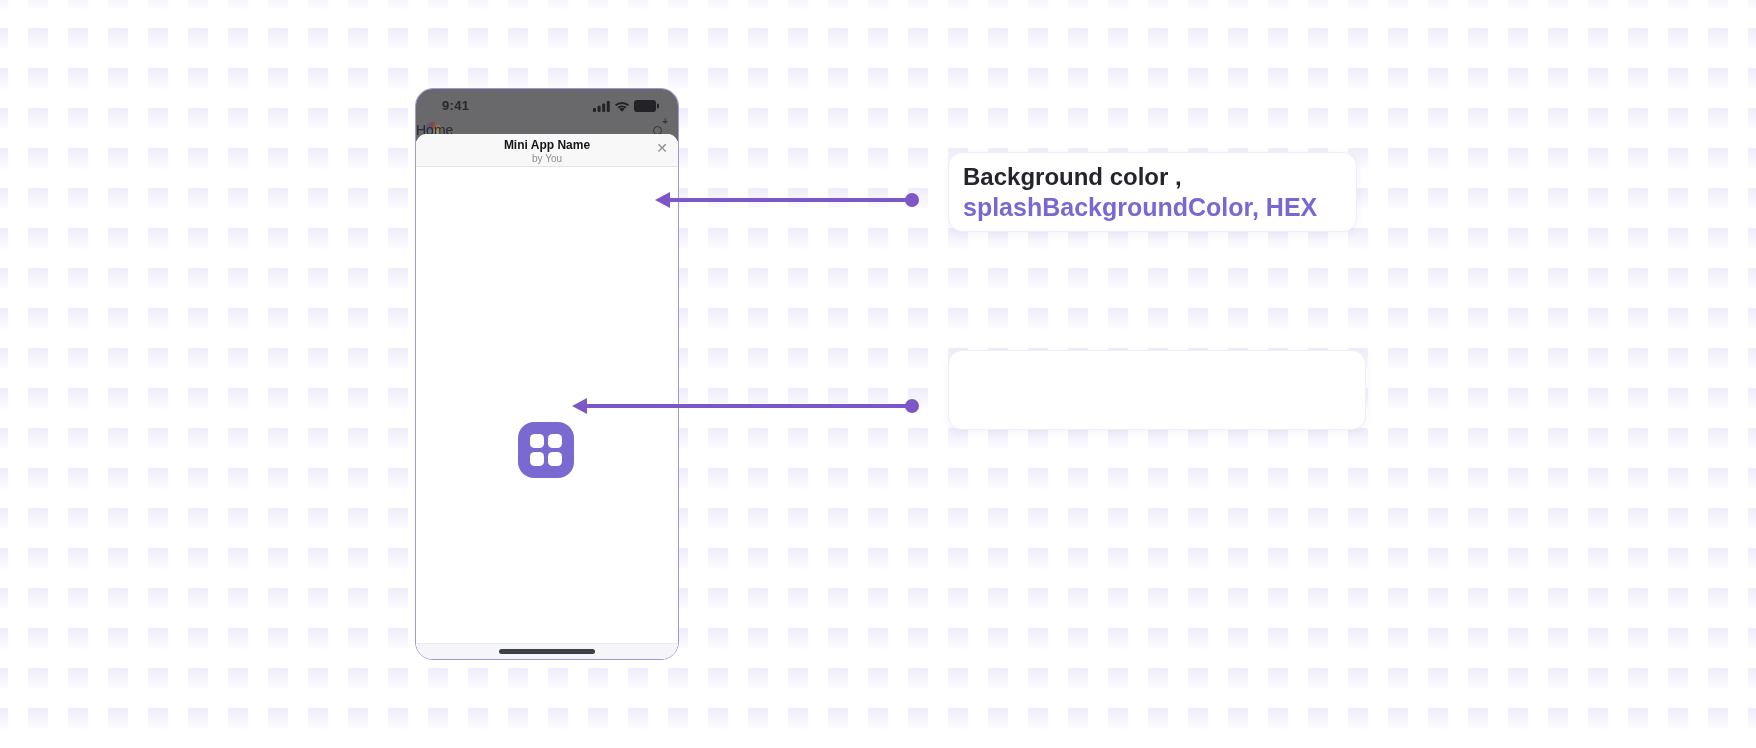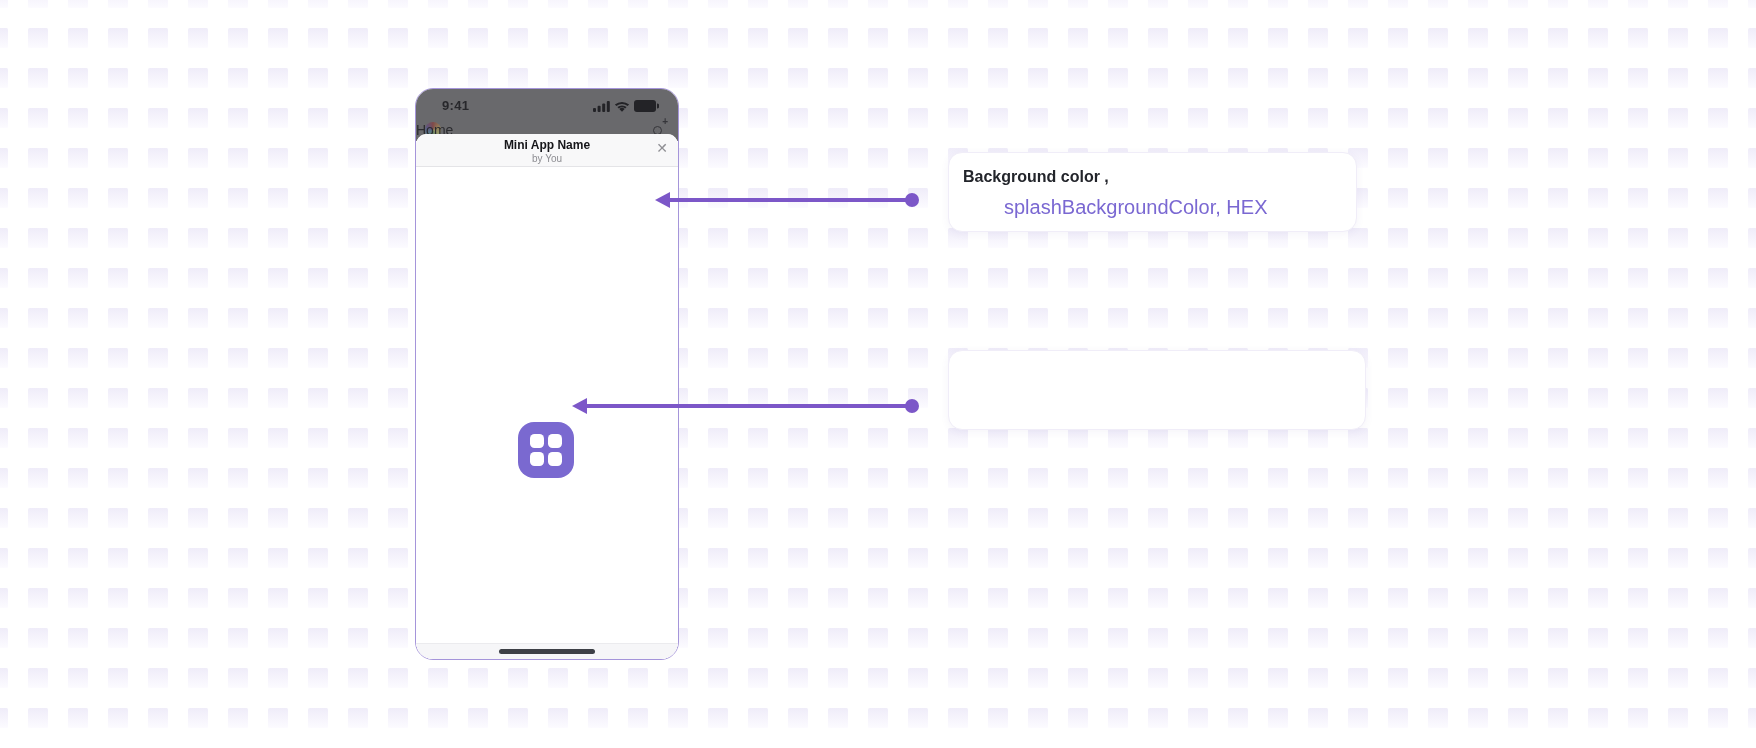--- a/index.html
+++ b/index.html
@@ -43,22 +43,22 @@
 
   
   .c-line{position:absolute;height:3.6px;border-radius:2px;background:var(--accent-purple,#7c57c8);}
   .c-head{position:absolute;width:0;height:0;border-top:8px solid transparent;border-bottom:8px solid transparent;
         border-right:15px solid var(--accent-purple,#7c57c8);}
   .c-dot{position:absolute;width:14px;height:14px;border-radius:50%;background:var(--accent-purple,#7c57c8);}
 
   
   .callout{position:absolute;box-sizing:border-box;background:#ffffff;border:1px solid #f0edf8;border-radius:14px;
         box-shadow:0 2px 8px rgba(90,70,160,.06);padding:8px 14px;}
-  .callout .line1{font-size:16px;font-weight:bold;color:#23252b;line-height:31px;white-space:nowrap;}
-  .callout .line2{font-size:20px;font-weight:normal;color:var(--param-text-purple,#7a68d2);line-height:31px;white-space:nowrap;margin-left:41px;}
+  .callout .line1{font-size:24px;font-weight:bold;color:#23252b;line-height:31px;white-space:nowrap;}
+  .callout .line2{font-size:25px;font-weight:bold;color:var(--param-text-purple,#7a68d2);line-height:31px;white-space:nowrap;}
   .callout-1{left:948px;top:152px;width:409px;height:80px;}
   .callout-2{left:948px;top:350px;width:418px;height:80px;}
 </style>
 </head>
 <body>
 
 <div class="stage">
 
   <svg class="bg-grid" width="1756" height="748">
     <defs>

